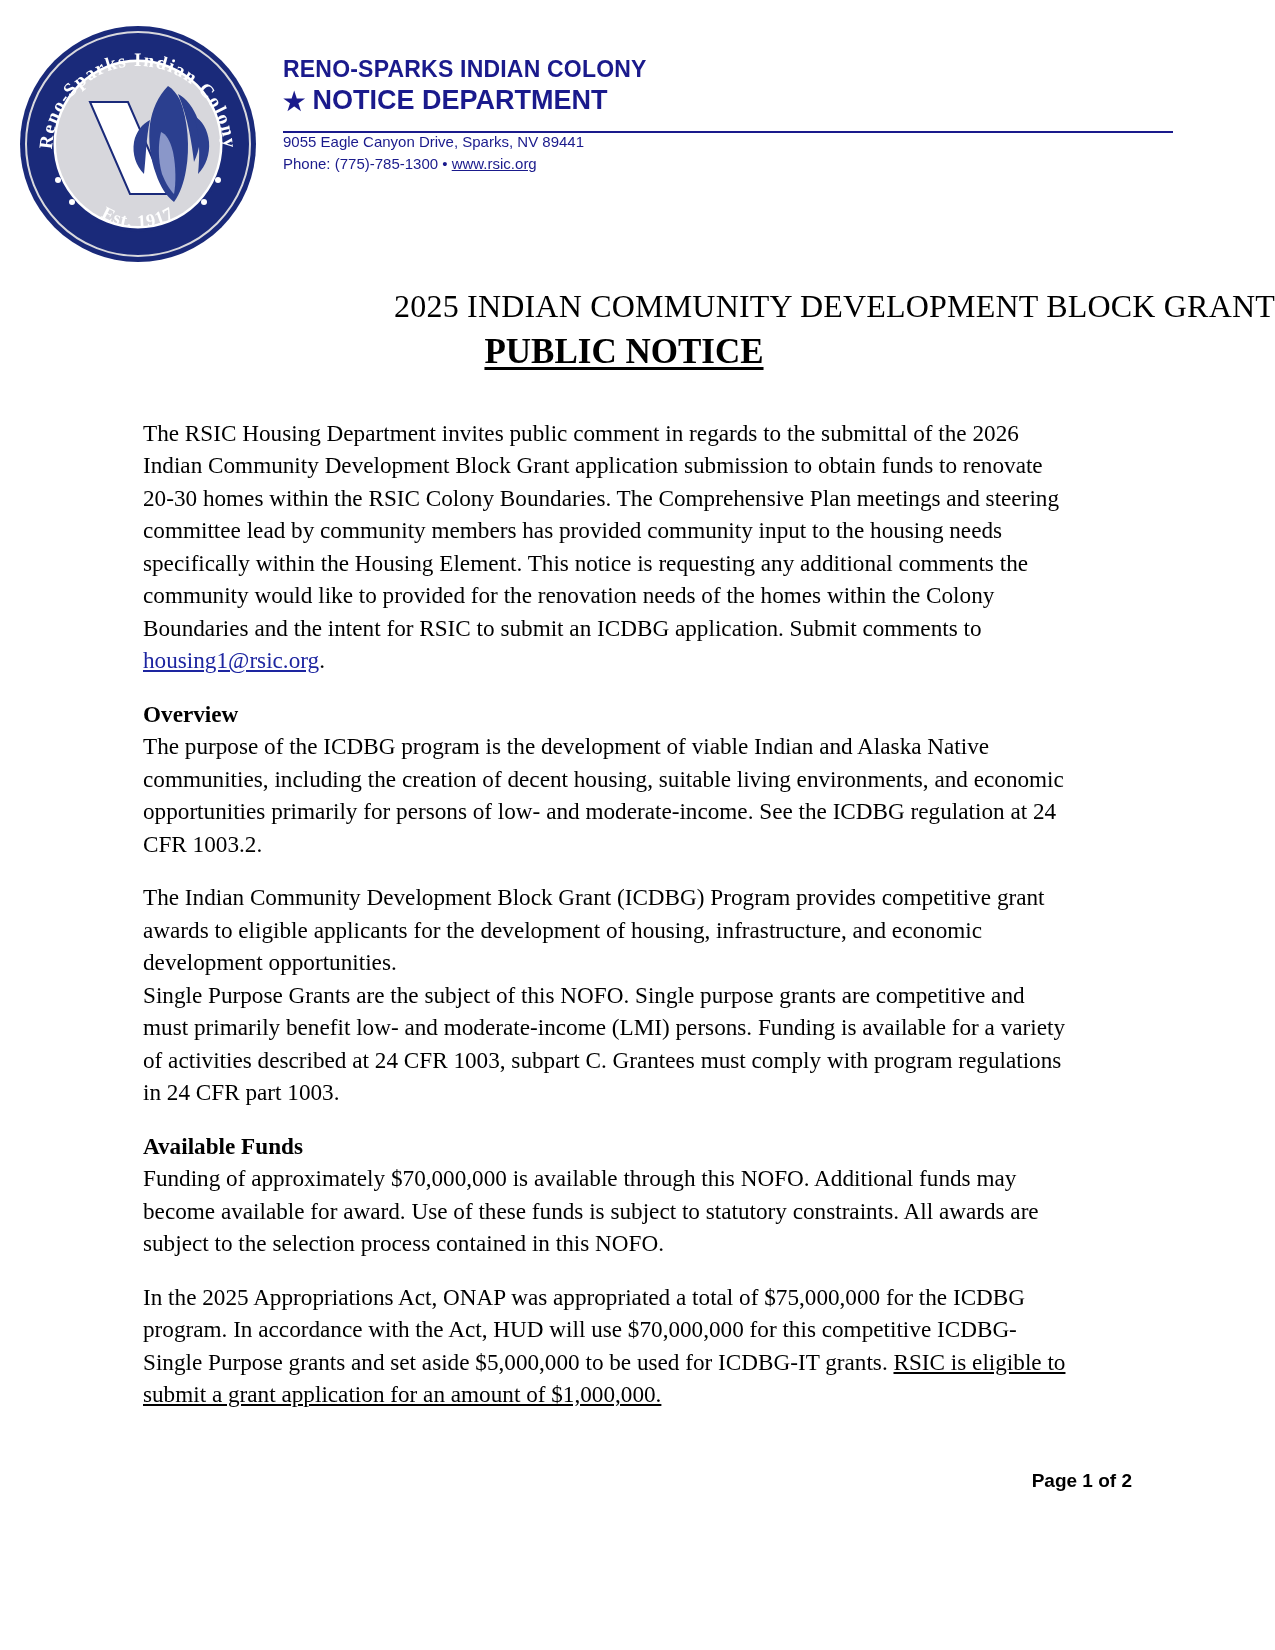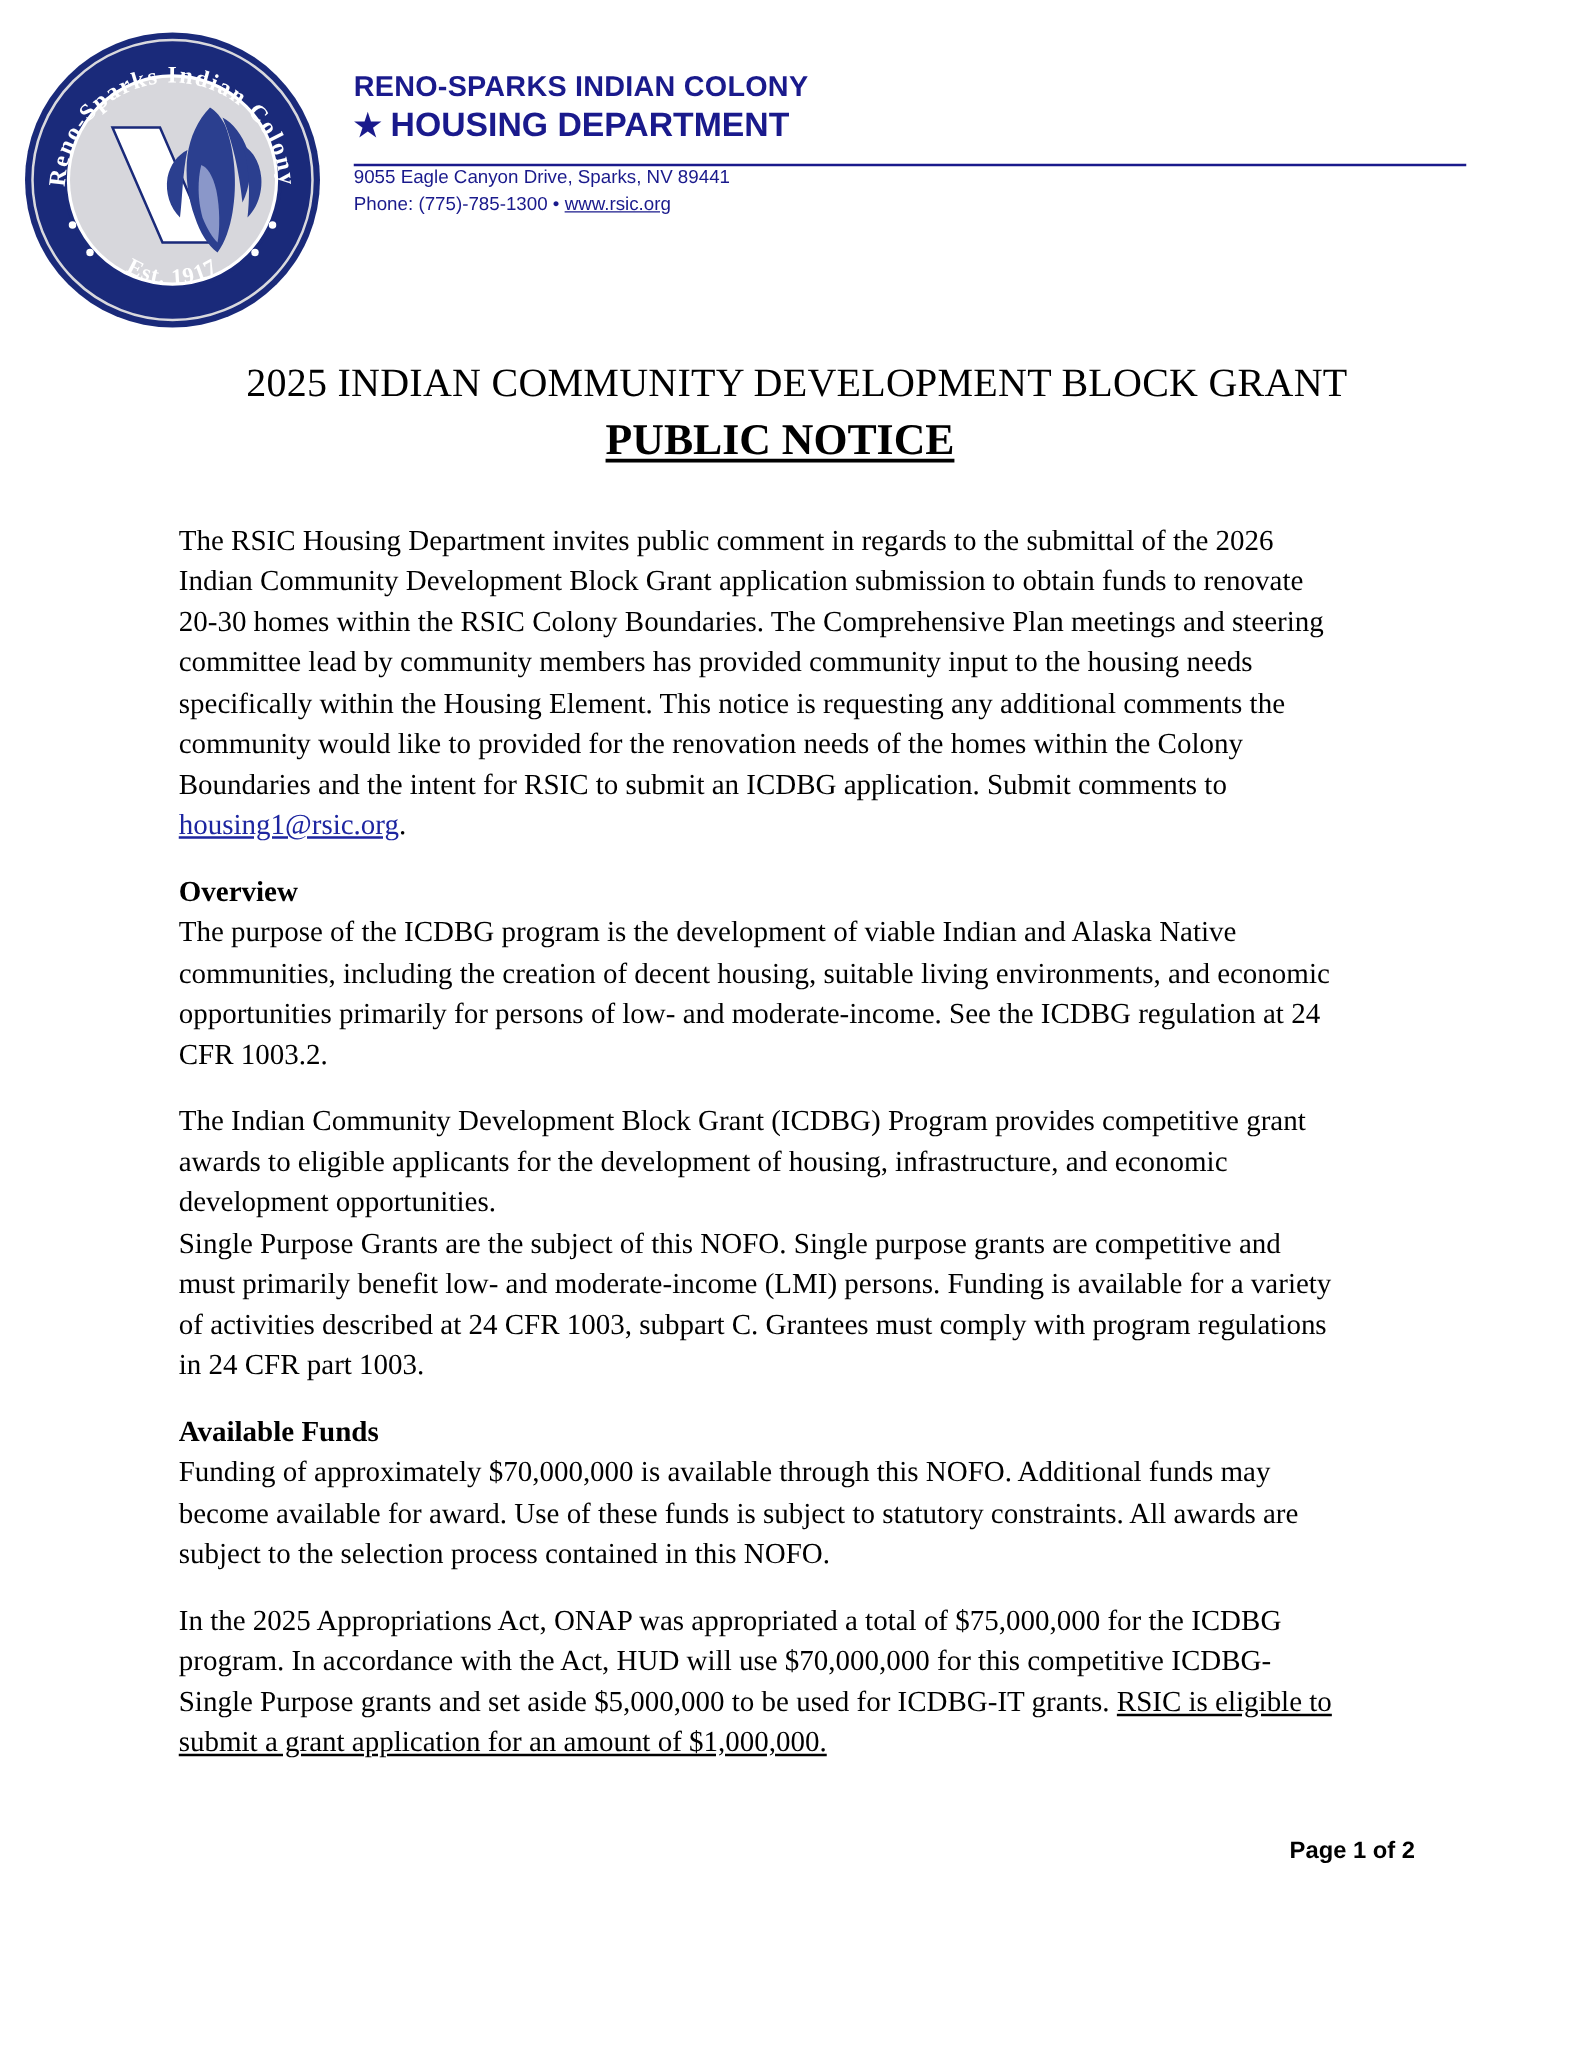--- a/index.html
+++ b/index.html
@@ -93,21 +93,21 @@
     color: #1a1a8c;
     text-align: center;
   }
 
   
   .title-1 {
     position: absolute;
     top: 288px;
     left: 0;
     width: 1275px;
-    text-align: center;
+    text-align: right;
     font-size: 32px;
     letter-spacing: 0.2px;
   }
   .title-2 {
     position: absolute;
     top: 332px;
     left: 0;
     width: 1248px;
     text-align: center;
     font-size: 35px;
@@ -209,21 +209,21 @@
           <circle cx="200" cy="156" r="3"></circle>
           <circle cx="186" cy="178" r="3"></circle>
         </g>
       </svg>
     </div>
 
     <div class="lh-text">
       <div class="org-name">RENO-SPARKS INDIAN COLONY</div>
       <div class="dept-line">
         <span class="star">★</span>
-        <span>HOUSING DEPARTMENT</span>
+        <span>NOTICE DEPARTMENT</span>
       </div>
       <div class="addr">
         <div>9055 Eagle Canyon Drive, Sparks, NV 89441</div>
         <div><span>Phone: (775)-785-1300 • </span><a href="#">www.rsic.org</a></div>
       </div>
     </div>
 
     <div class="rule"></div>
   </div>
 

